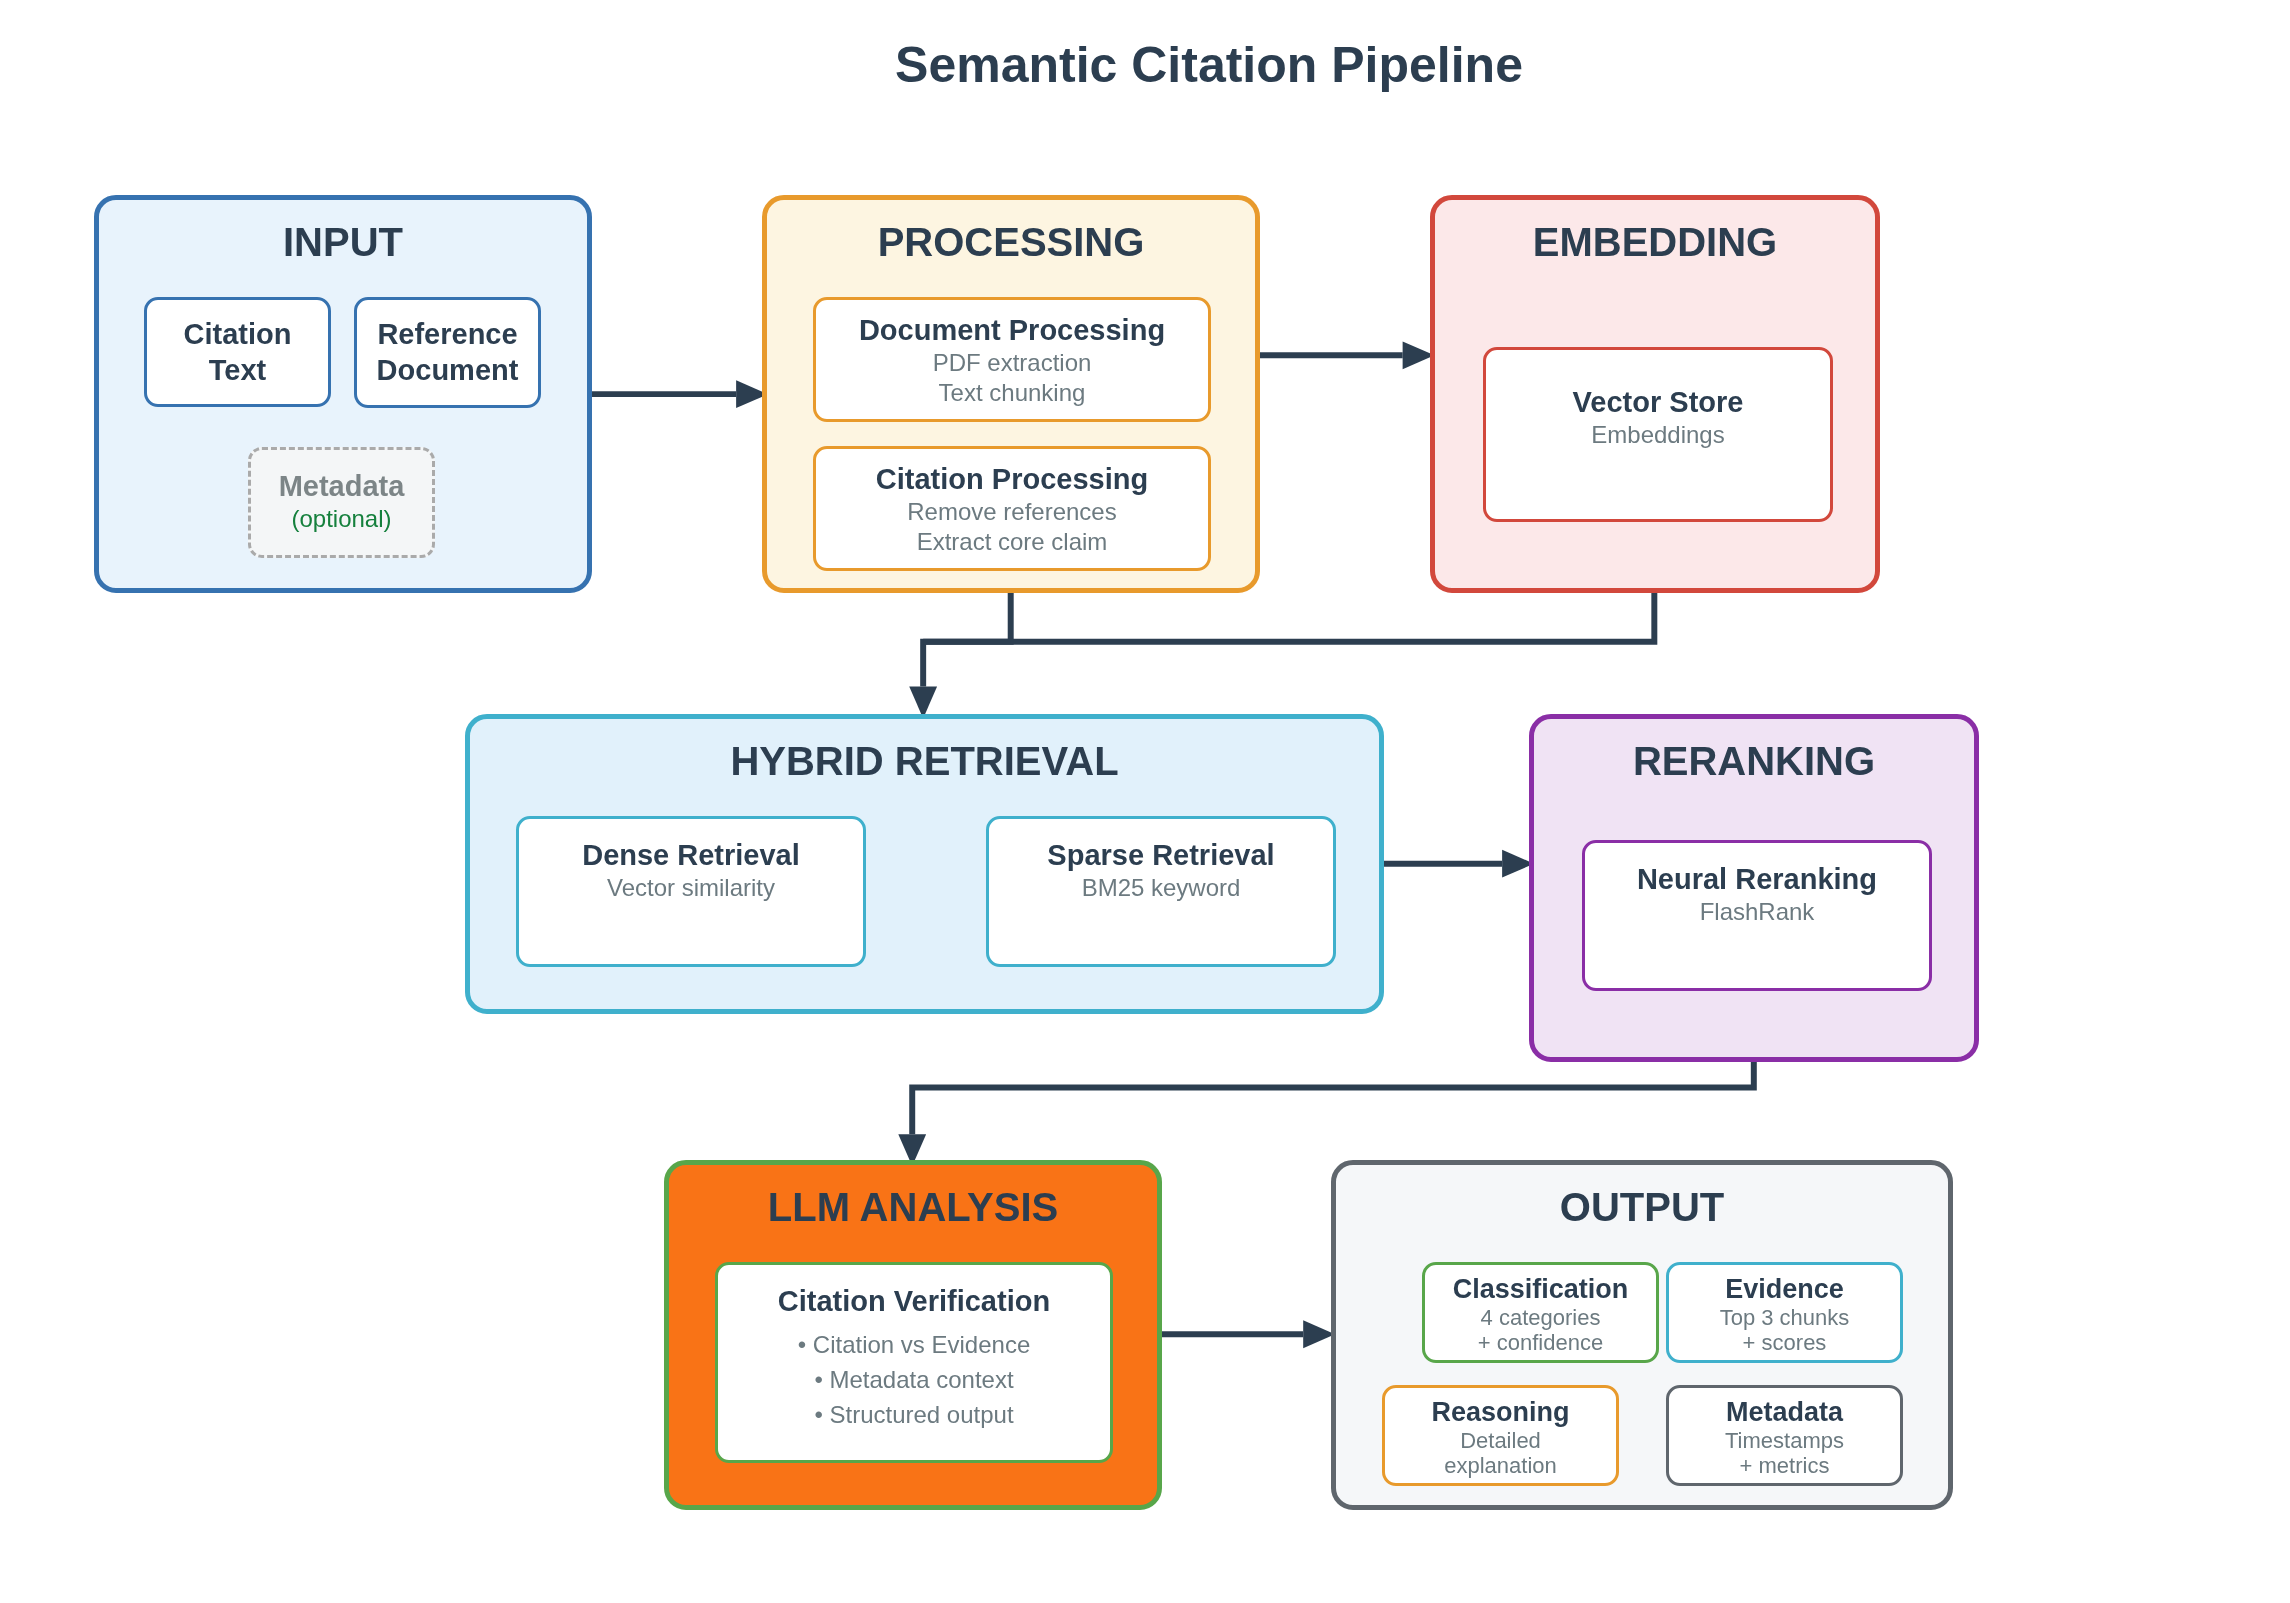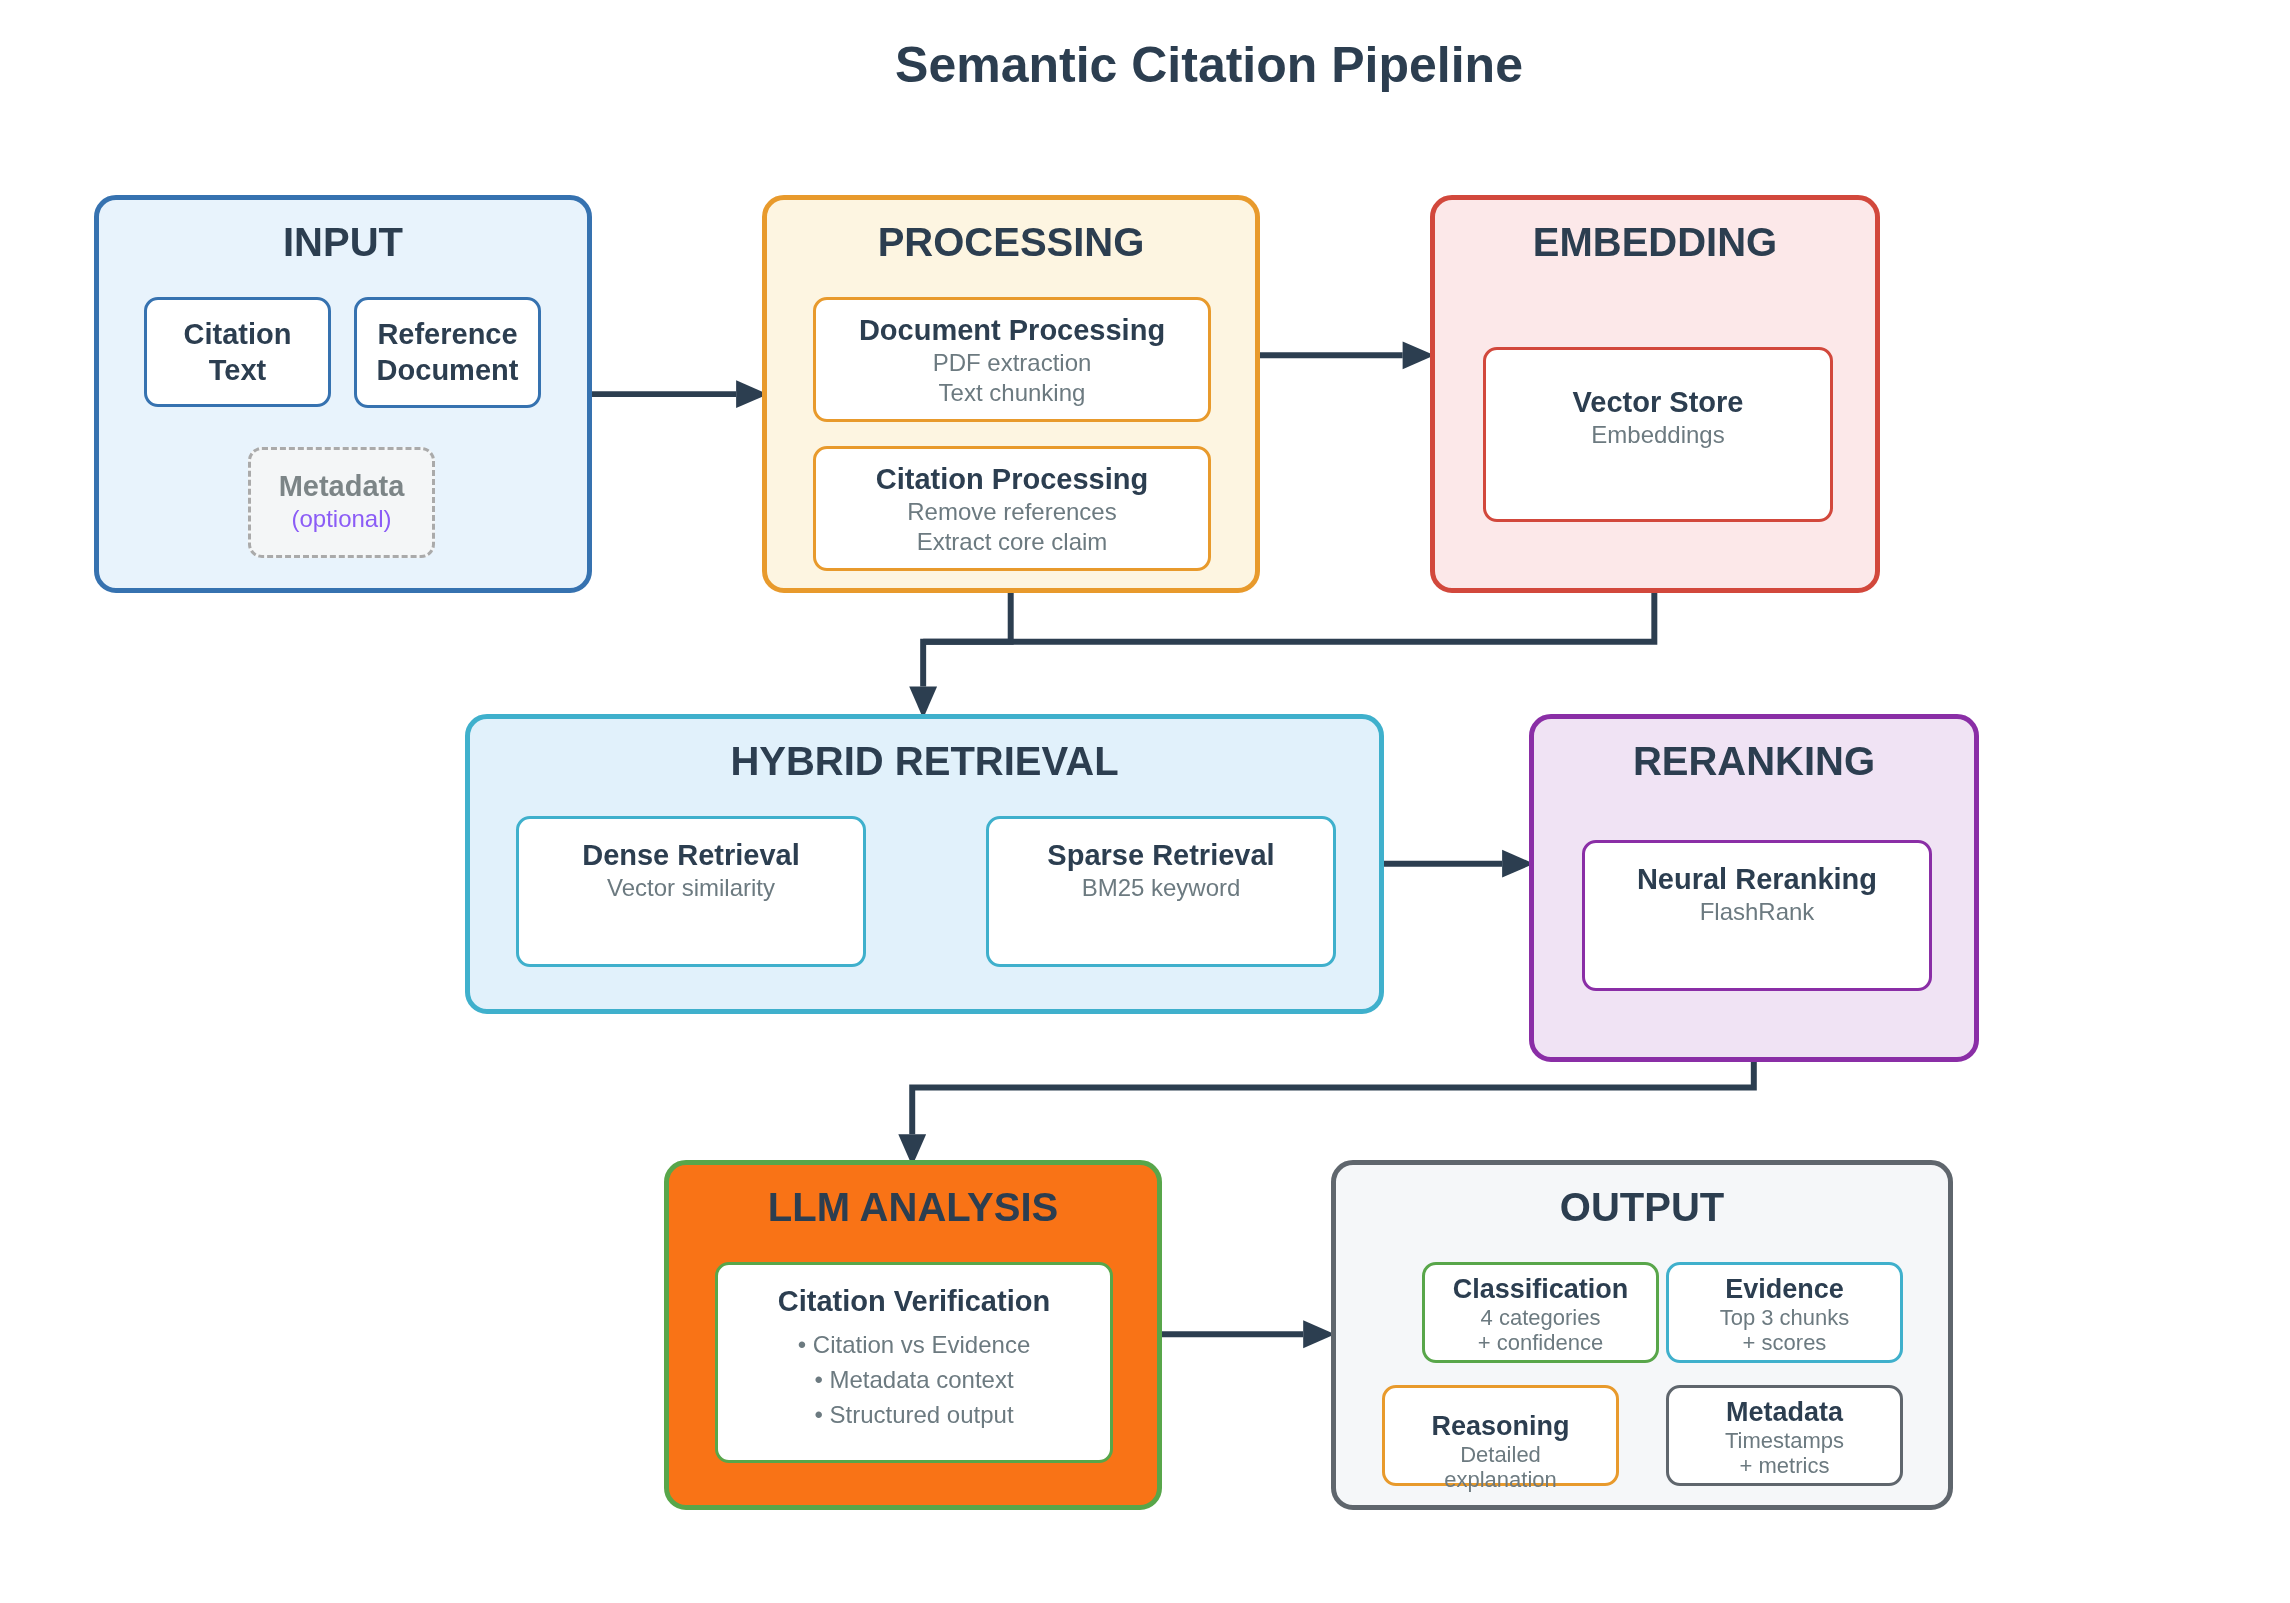--- a/index.html
+++ b/index.html
@@ -48,21 +48,21 @@
 <div class="stage" style="left:94px;top:195px;width:498px;height:398px;border-color:#3672b0;background:#e8f3fc;">
   <div class="stage-title" style="top:20px">INPUT</div>
   <div class="card" style="left:45px;top:97px;width:187px;height:110px;border-color:#3672b0;padding-top:16px;">
     <div class="card-title" style="padding:0 30px">Citation Text</div>
   </div>
   <div class="card" style="left:255px;top:97px;width:187px;height:111px;border-color:#3672b0;padding-top:16px;">
     <div class="card-title" style="padding:0 10px">Reference Document</div>
   </div>
   <div class="card" style="left:149px;top:247px;width:187px;height:111px;border:3px dashed #aaaaaa;background:#f4f6f7;padding-top:18px;">
     <div class="card-title" style="color:#7c8587">Metadata</div>
-    <div class="card-sub" style="color:#8b5cf6">(optional)</div>
+    <div class="card-sub" style="color:#15803d">(optional)</div>
   </div>
 </div>
 
 <div class="stage" style="left:762px;top:195px;width:498px;height:398px;border-color:#e89a2c;background:#fdf5e1;">
   <div class="stage-title" style="top:20px">PROCESSING</div>
   <div class="card" style="left:46px;top:97px;width:398px;height:125px;border-color:#e89a2c;padding-top:12px;">
     <div class="card-title">Document Processing</div>
     <div class="card-sub">PDF extraction</div>
     <div class="card-sub">Text chunking</div>
   </div>
@@ -116,21 +116,21 @@
   <div class="card" style="left:46px;top:97px;width:237px;height:101px;border-color:#58a64a;padding-top:8px;margin-left:40px;">
     <div class="card-title" style="font-size:27px;line-height:32px">Classification</div>
     <div class="card-sub" style="font-size:22px;line-height:25px">4 categories</div>
     <div class="card-sub" style="font-size:22px;line-height:25px">+ confidence</div>
   </div>
   <div class="card" style="left:330px;top:97px;width:237px;height:101px;border-color:#3fb0cc;padding-top:8px;">
     <div class="card-title" style="font-size:27px;line-height:32px">Evidence</div>
     <div class="card-sub" style="font-size:22px;line-height:25px">Top 3 chunks</div>
     <div class="card-sub" style="font-size:22px;line-height:25px">+ scores</div>
   </div>
-  <div class="card" style="left:46px;top:220px;width:237px;height:101px;border-color:#e89a2c;padding-top:22px;">
+  <div class="card" style="left:46px;top:220px;width:237px;height:101px;border-color:#e89a2c;padding-top:8px;">
     <div class="card-title" style="font-size:27px;line-height:32px">Reasoning</div>
     <div class="card-sub" style="font-size:22px;line-height:25px">Detailed</div>
     <div class="card-sub" style="font-size:22px;line-height:25px">explanation</div>
   </div>
   <div class="card" style="left:330px;top:220px;width:237px;height:101px;border-color:#5f666d;padding-top:8px;">
     <div class="card-title" style="font-size:27px;line-height:32px">Metadata</div>
     <div class="card-sub" style="font-size:22px;line-height:25px">Timestamps</div>
     <div class="card-sub" style="font-size:22px;line-height:25px">+ metrics</div>
   </div>
 </div>

